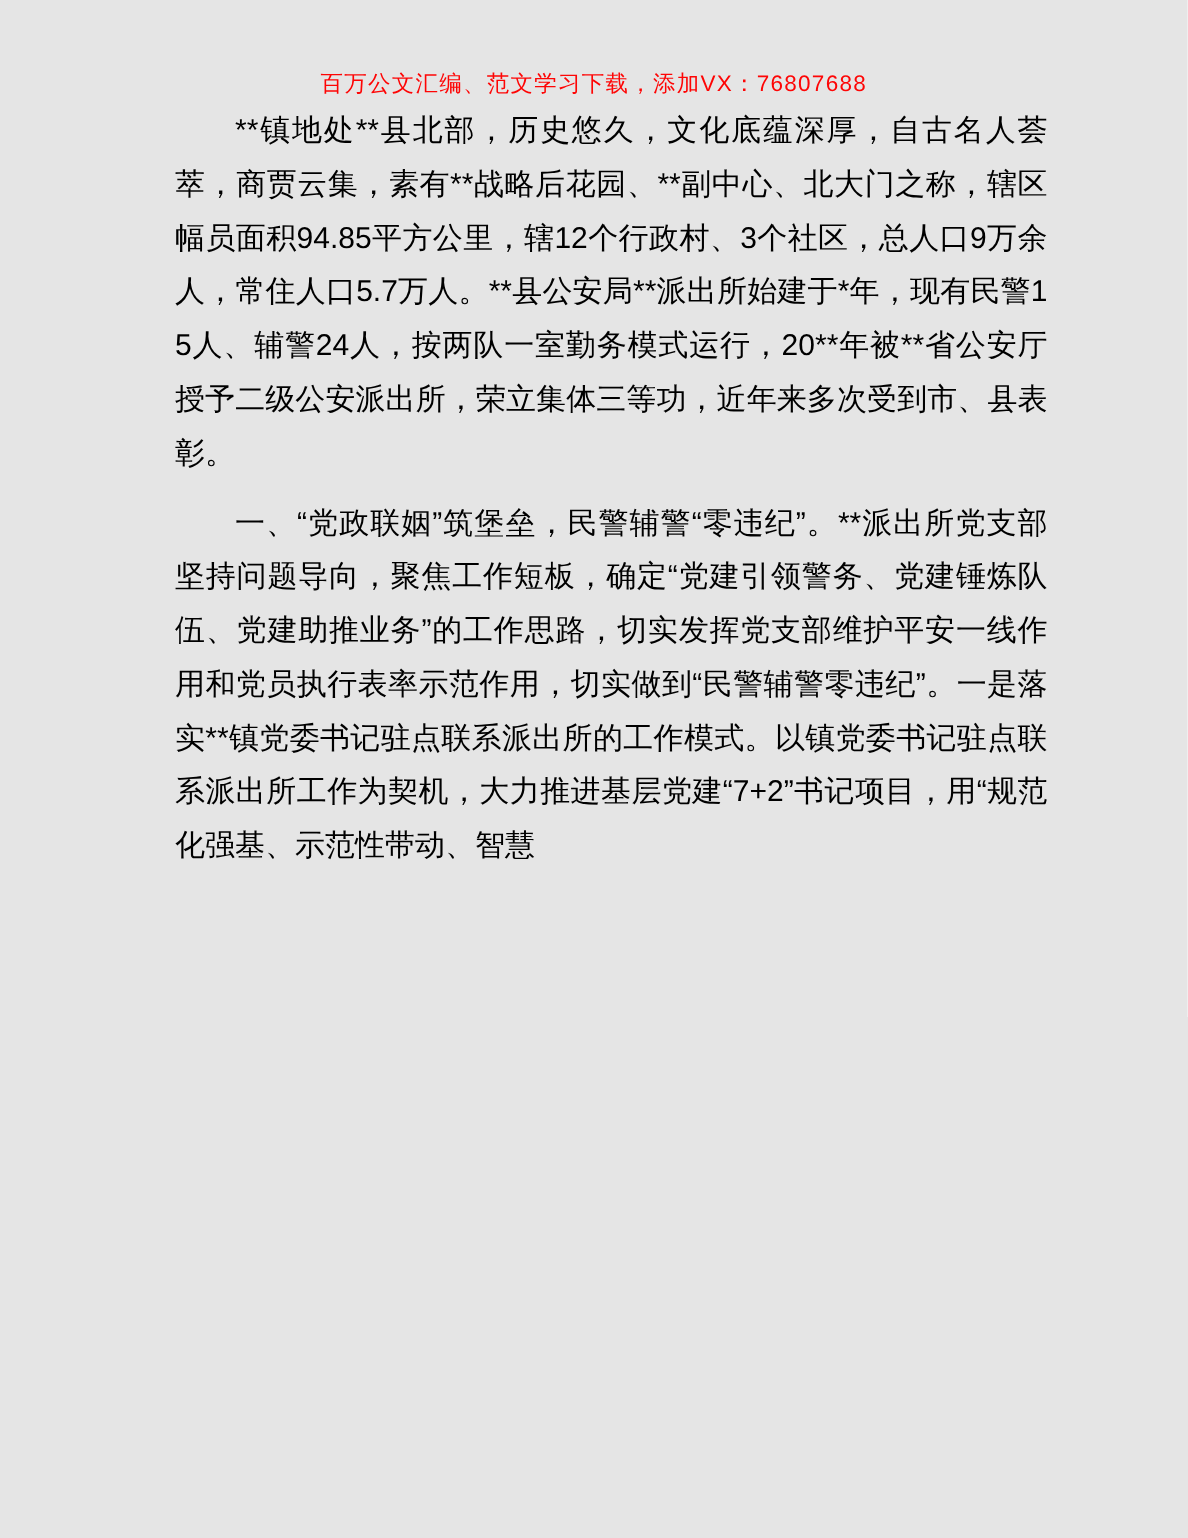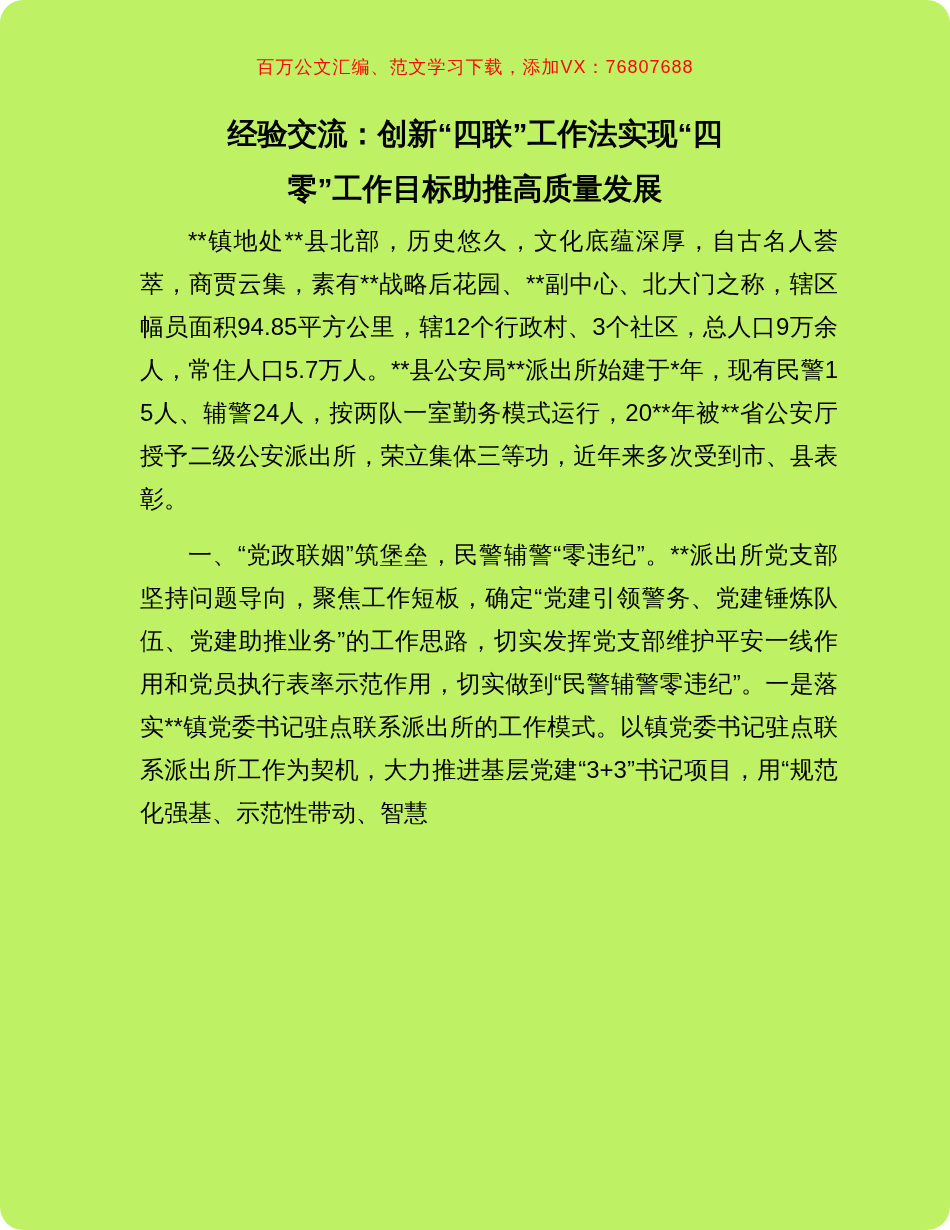--- a/index.html
+++ b/index.html
@@ -10,23 +10,22 @@
     width: 950px;
     height: 1230px;
     background: #ffffff;
     overflow: hidden;
     font-family: "Liberation Sans", sans-serif;
     color: #000000;
   }
   .page {
     width: 950px;
     height: 1230px;
-    background: #bef264;
+    background: #e5e5e5;
     box-sizing: border-box;
-    border-radius: 23px;
   }
   .notice {
     padding-top: 54px;
     font-size: 18px;
     line-height: 26px;
     text-align: center;
     color: #fe0505;
     font-weight: 400;
     letter-spacing: 1px;
   }
@@ -54,23 +53,19 @@
     word-break: break-all;
   }
 </style>
 </head>
 <body>
 
 <div class="page">
 
   <div class="notice">百万公文汇编、范文学习下载，添加VX：76807688</div>
 
-  <h1 class="doc-title">
-    <span class="title-line">经验交流：创新“四联”工作法实现“四</span>
-    <span class="title-line">零”工作目标助推高质量发展</span>
-  </h1>
 
   <div class="doc-body">
     <p class="para">**镇地处**县北部，历史悠久，文化底蕴深厚，自古名人荟萃，商贾云集，素有**战略后花园、**副中心、北大门之称，辖区幅员面积94.85平方公里，辖12个行政村、3个社区，总人口9万余人，常住人口5.7万人。**县公安局**派出所始建于*年，现有民警15人、辅警24人，按两队一室勤务模式运行，20**年被**省公安厅授予二级公安派出所，荣立集体三等功，近年来多次受到市、县表彰。</p>
-    <p class="para">一、“党政联姻”筑堡垒，民警辅警“零违纪”。**派出所党支部坚持问题导向，聚焦工作短板，确定“党建引领警务、党建锤炼队伍、党建助推业务”的工作思路，切实发挥党支部维护平安一线作用和党员执行表率示范作用，切实做到“民警辅警零违纪”。一是落实**镇党委书记驻点联系派出所的工作模式。以镇党委书记驻点联系派出所工作为契机，大力推进基层党建“3+3”书记项目，用“规范化强基、示范性带动、智慧</p>
+    <p class="para">一、“党政联姻”筑堡垒，民警辅警“零违纪”。**派出所党支部坚持问题导向，聚焦工作短板，确定“党建引领警务、党建锤炼队伍、党建助推业务”的工作思路，切实发挥党支部维护平安一线作用和党员执行表率示范作用，切实做到“民警辅警零违纪”。一是落实**镇党委书记驻点联系派出所的工作模式。以镇党委书记驻点联系派出所工作为契机，大力推进基层党建“7+2”书记项目，用“规范化强基、示范性带动、智慧</p>
   </div>
 
 </div>
 
 </body></html>

